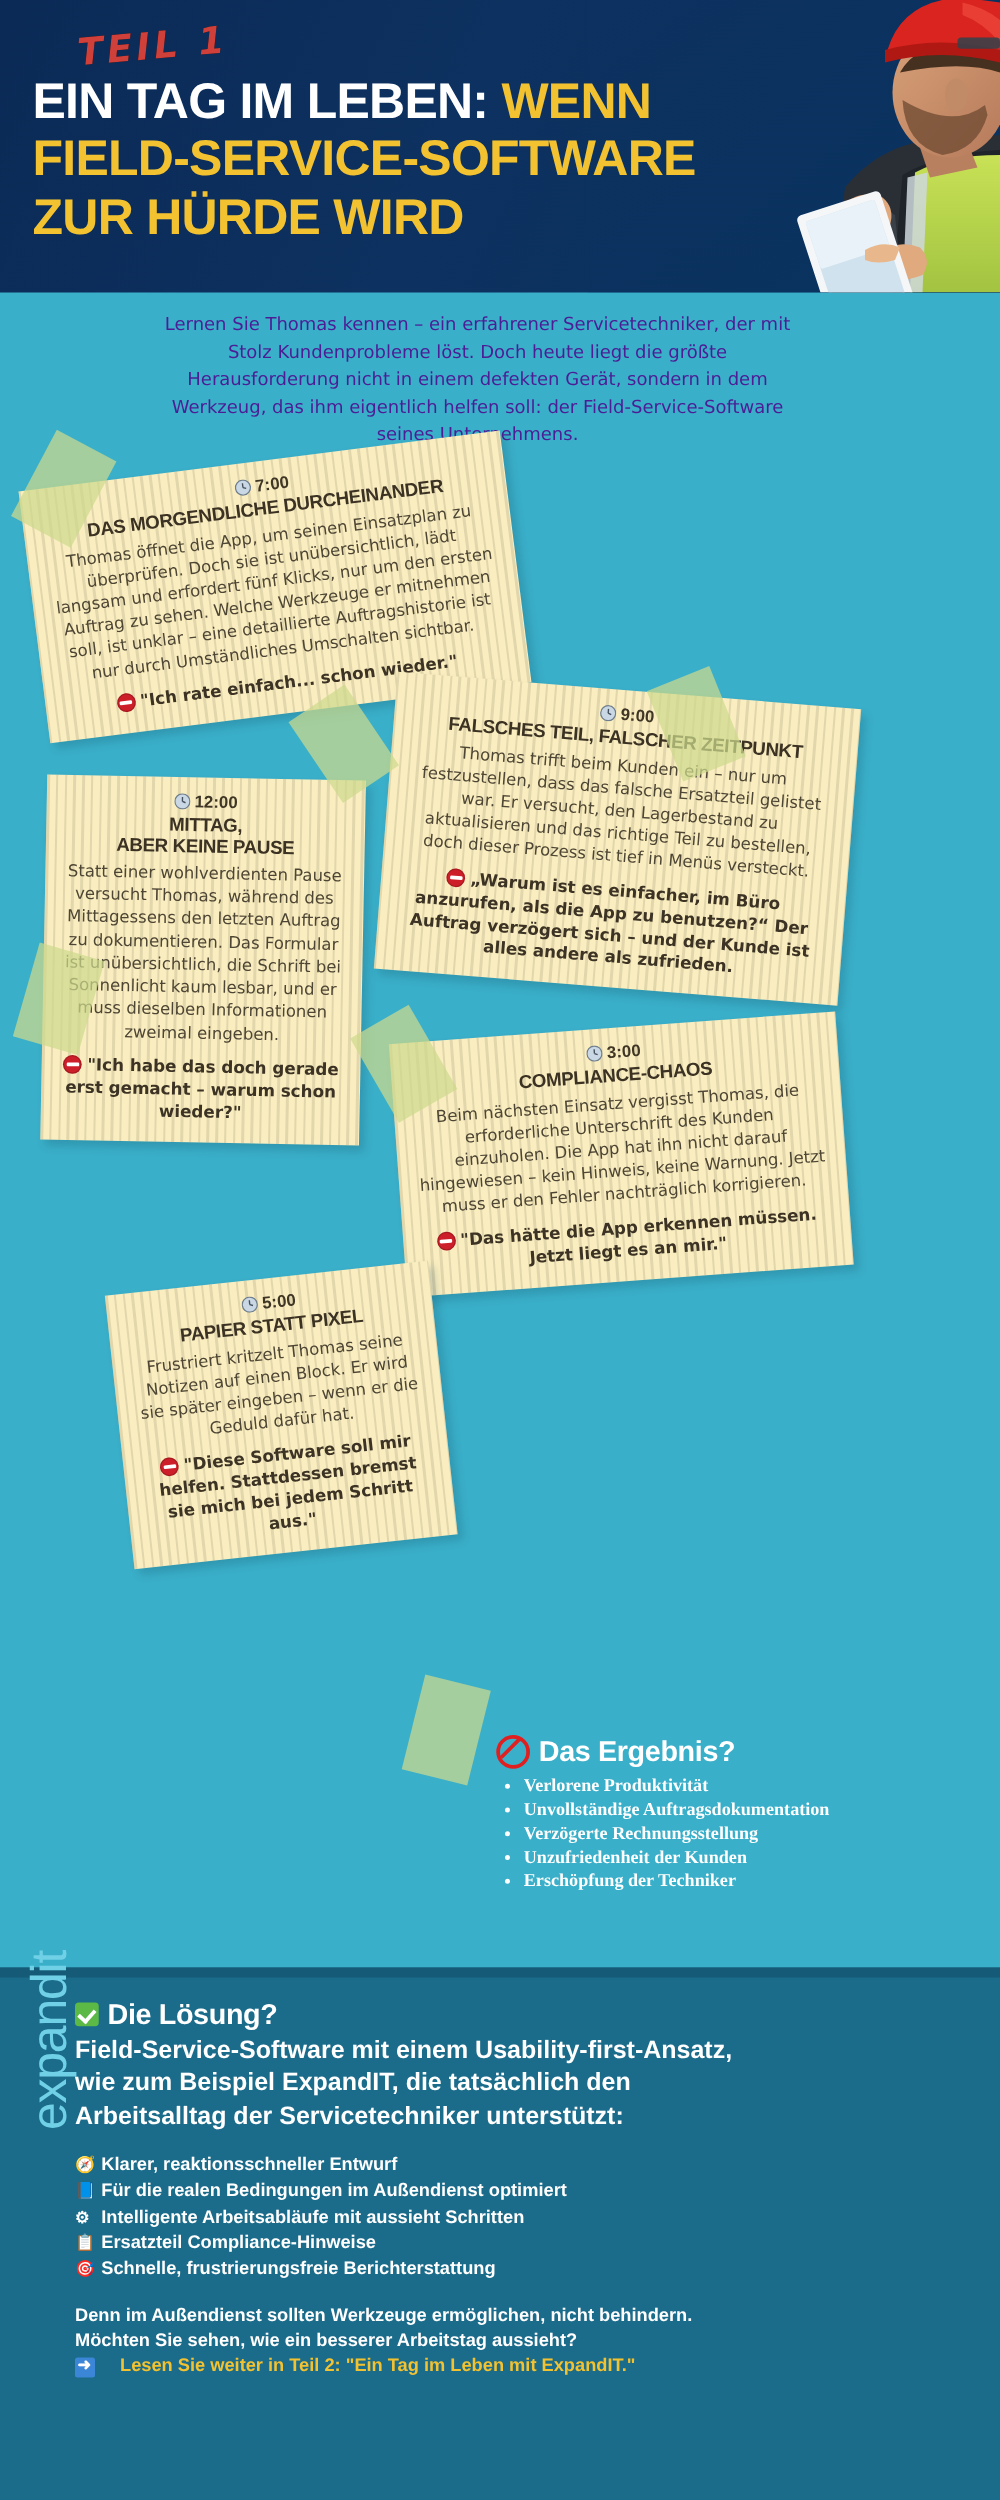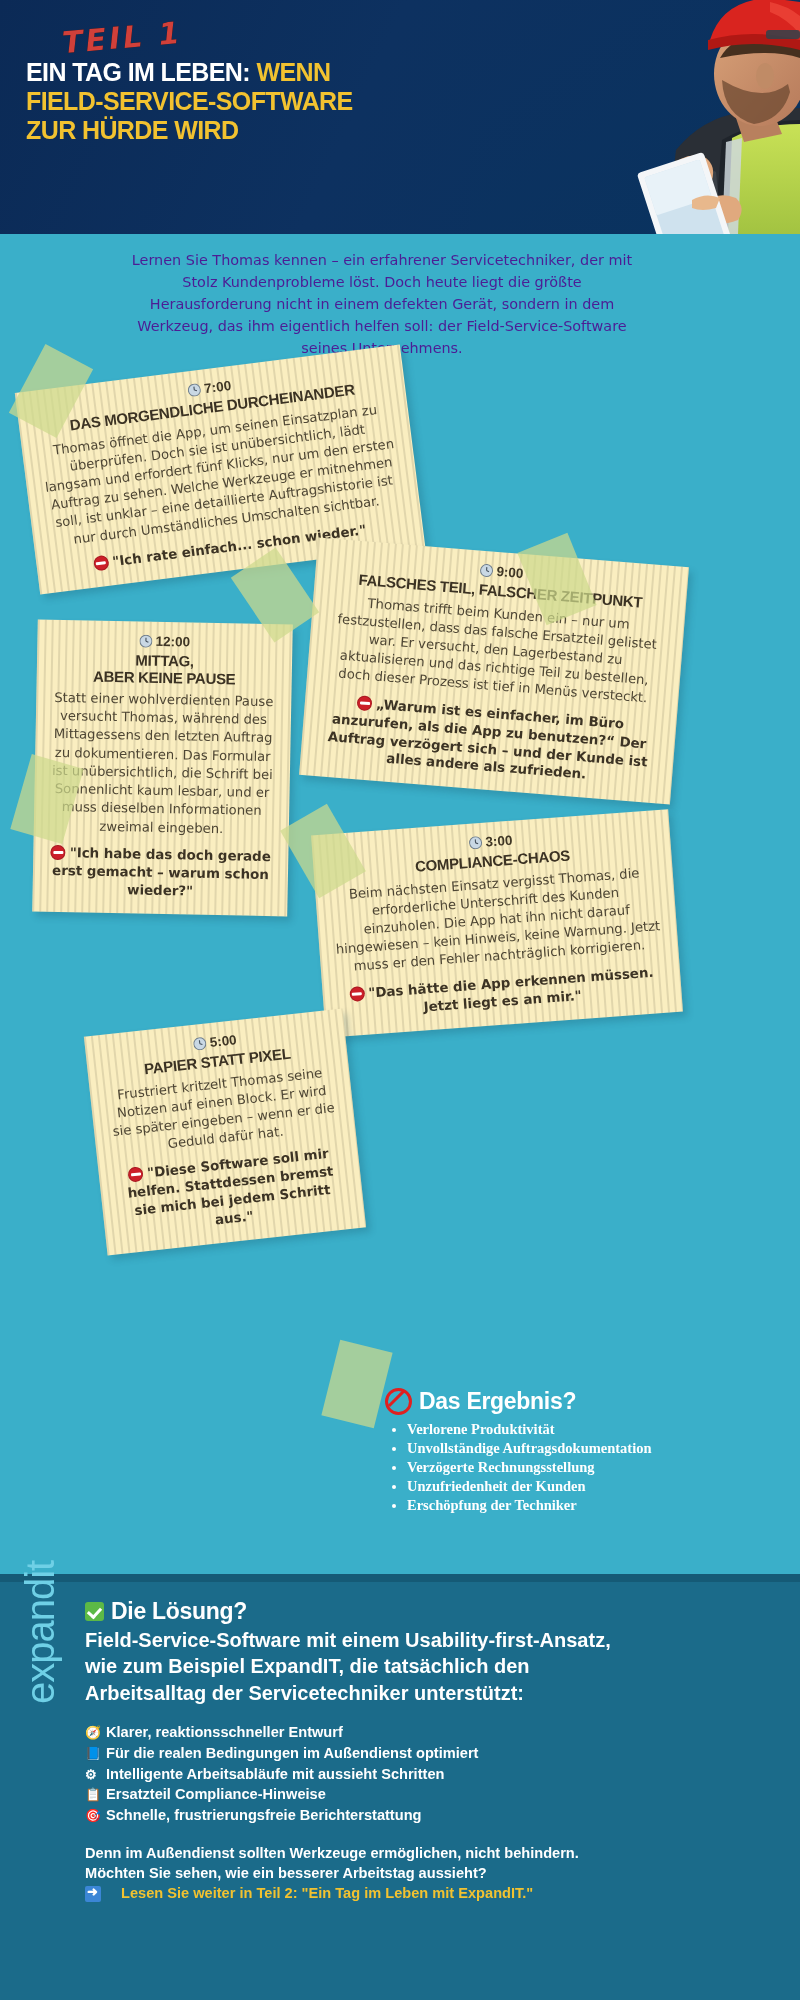--- a/index.html
+++ b/index.html
@@ -27,21 +27,21 @@
     font-family:"DejaVu Sans", sans-serif;
     font-style:italic; font-weight:bold;
     font-size:30px; letter-spacing:3px;
     color:#d0403a;
     transform:rotate(-5deg);
     text-shadow:0 0 0 #000;
   }
   .header-title {
     position:absolute; left:26px; top:58px; width:640px;
     font-family:"Liberation Sans", sans-serif;
-    font-weight:bold; font-size:25px; line-height:1.16;
+    font-weight:bold; font-size:40px; line-height:1.16;
     letter-spacing:-0.6px;
     color:#ffffff;
     text-transform:uppercase;
   }
   .header-title .accent { color:#f2c230; }
 
   
   .intro {
     position:absolute; left:0; top:234px; width:764px;
     padding:16px 120px 16px 120px;
@@ -116,21 +116,21 @@
 
   #tape1 { left:24px;  top:352px;  transform:rotate(28deg); }
   #tape2 { left:530px; top:540px;  transform:rotate(-22deg); }
   #tape3 { left:20px;  top:760px;  transform:rotate(16deg); }
   #tape4 { left:296px; top:812px;  transform:rotate(-30deg); }
   #tape5 { left:330px; top:1345px; transform:rotate(14deg); }
   #tape6 { left:248px; top:556px;  transform:rotate(-34deg); }
 
   
   .result {
-    position:absolute; left:385px; top:1388px; width:330px;
+    position:absolute; left:397px; top:1388px; width:330px;
     color:#ffffff;
   }
   .result-title{
     font-family:"Liberation Sans", sans-serif;
     font-weight:bold; font-size:23px; letter-spacing:-0.3px; margin-bottom:6px;
     display:flex; align-items:center; gap:7px;
   }
   .prohibit{
     display:inline-block; width:21px; height:21px; border-radius:50%;
     border:3.4px solid #e02020; position:relative; flex:none;
@@ -154,21 +154,21 @@
     position:absolute; left:0; top:0; width:800px; height:8px; background:#155a76;
   }
   .brand{
     position:absolute; left:18px; top:130px;
     transform:rotate(-90deg); transform-origin:left top;
     font-family:"Liberation Sans", sans-serif;
     font-size:40px; font-weight:normal; letter-spacing:-1px;
     color:#6fd0e6;
     white-space:nowrap;
   }
-  .sol-wrap{ position:absolute; left:85px; top:24px; width:700px; color:#fff; }
+  .sol-wrap{ position:absolute; left:60px; top:24px; width:700px; color:#fff; }
   .sol-title{
     font-family:"Liberation Sans", sans-serif;
     font-weight:bold; font-size:23px; letter-spacing:-0.3px;
     display:flex; align-items:center; gap:7px; margin-bottom:2px;
   }
   .checkbox{
     display:inline-block; width:19px; height:19px; background:#5cb946;
     border-radius:3px; position:relative; flex:none;
   }
   .checkbox::after{

